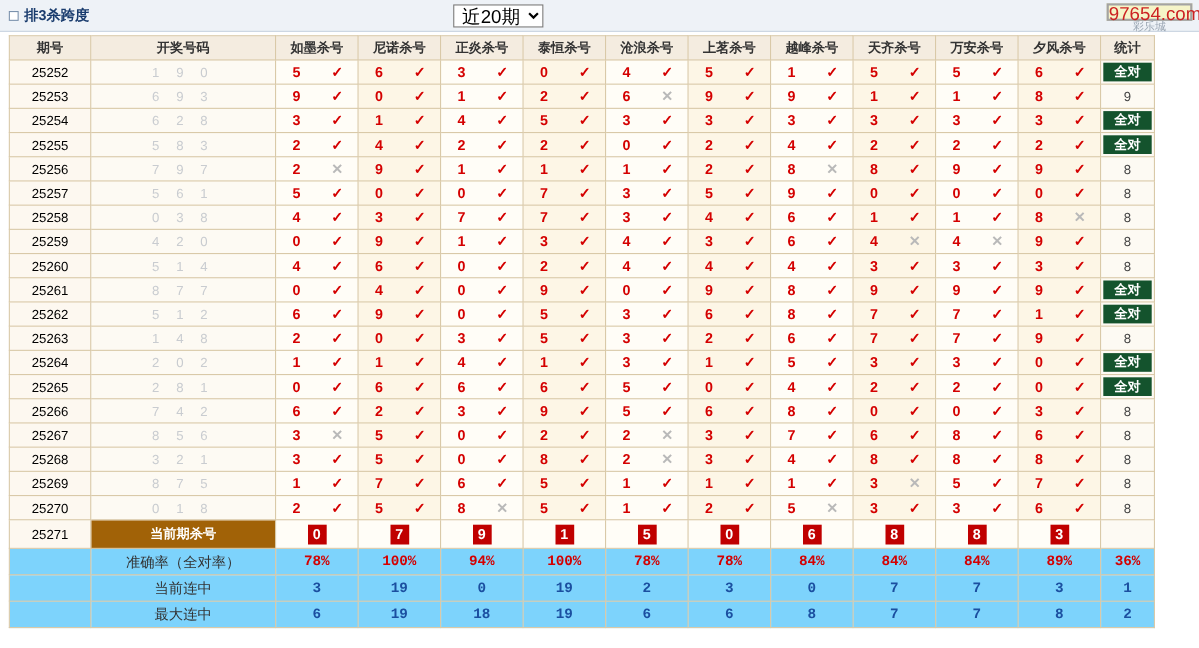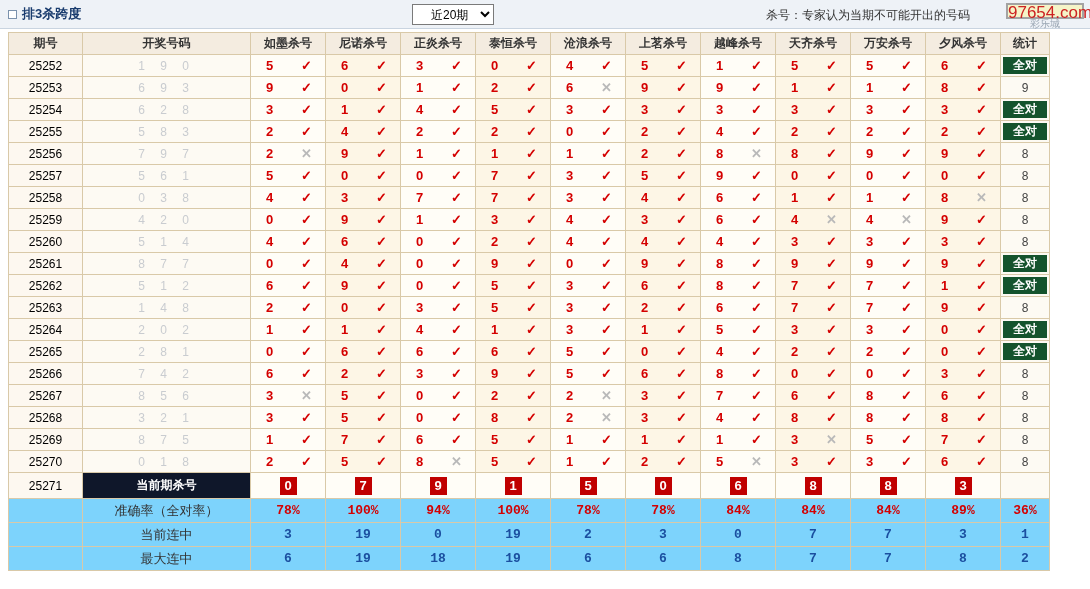--- a/index.html
+++ b/index.html
@@ -33,25 +33,25 @@
     width: 9px; height: 9px;
     border: 1px solid #7b92ad;
     background: #ffffff;
     margin-right: 5px;
   }
   .period-select {
     position: absolute;
     left: 412px; top: 4px;
     width: 82px; height: 21px;
     font-family: "Liberation Sans", sans-serif;
-    font-size: 12px;
+    font-size: 17px;
     border: 1px solid #7a7a7a;
     background: #ffffff;
     color: #000;
-    padding-left: 14px;
+    padding-left: 3px;
   }
   .kill-note {
     position: absolute;
     right: 120px; top: 7px;
     font-size: 12px;
     color: #333;
     white-space: nowrap;
   }
   .watermark {
     position: absolute;
@@ -156,21 +156,21 @@
     color: #ffffff;
     font-size: 12px;
     font-weight: bold;
     line-height: 17px;
     height: 17px;
   }
 
   
   tr.cur td { height: 26px; }
   td.cur-label {
-    background: #0f172a;
+    background: #a16207;
     color: #ffffff;
     font-weight: bold;
     font-size: 14px;
   }
   .cur-box {
     display: inline-block;
     min-width: 17px;
     background: #c00000;
     color: #fff;
     font-weight: bold;
@@ -197,21 +197,20 @@
 <div id="page">
 
   <div class="topbar">
     <div class="topbar-title">
       <span class="sq-icon"></span>
       <span>排3杀跨度</span>
     </div>
 
     <select class="period-select"><option>近20期</option><option>近30期</option><option>近50期</option><option>近100期</option></select>
 
-    <div class="kill-note">杀号：专家认为当期不可能开出的号码</div>
 
     <div class="watermark">97654.com</div>
     <div class="watermark-sub">彩乐城</div>
   </div>
 
   <div class="tbl-wrap">
     <table class="grid">
       <colgroup>
         <col class="col-period">
           <col class="col-open">

